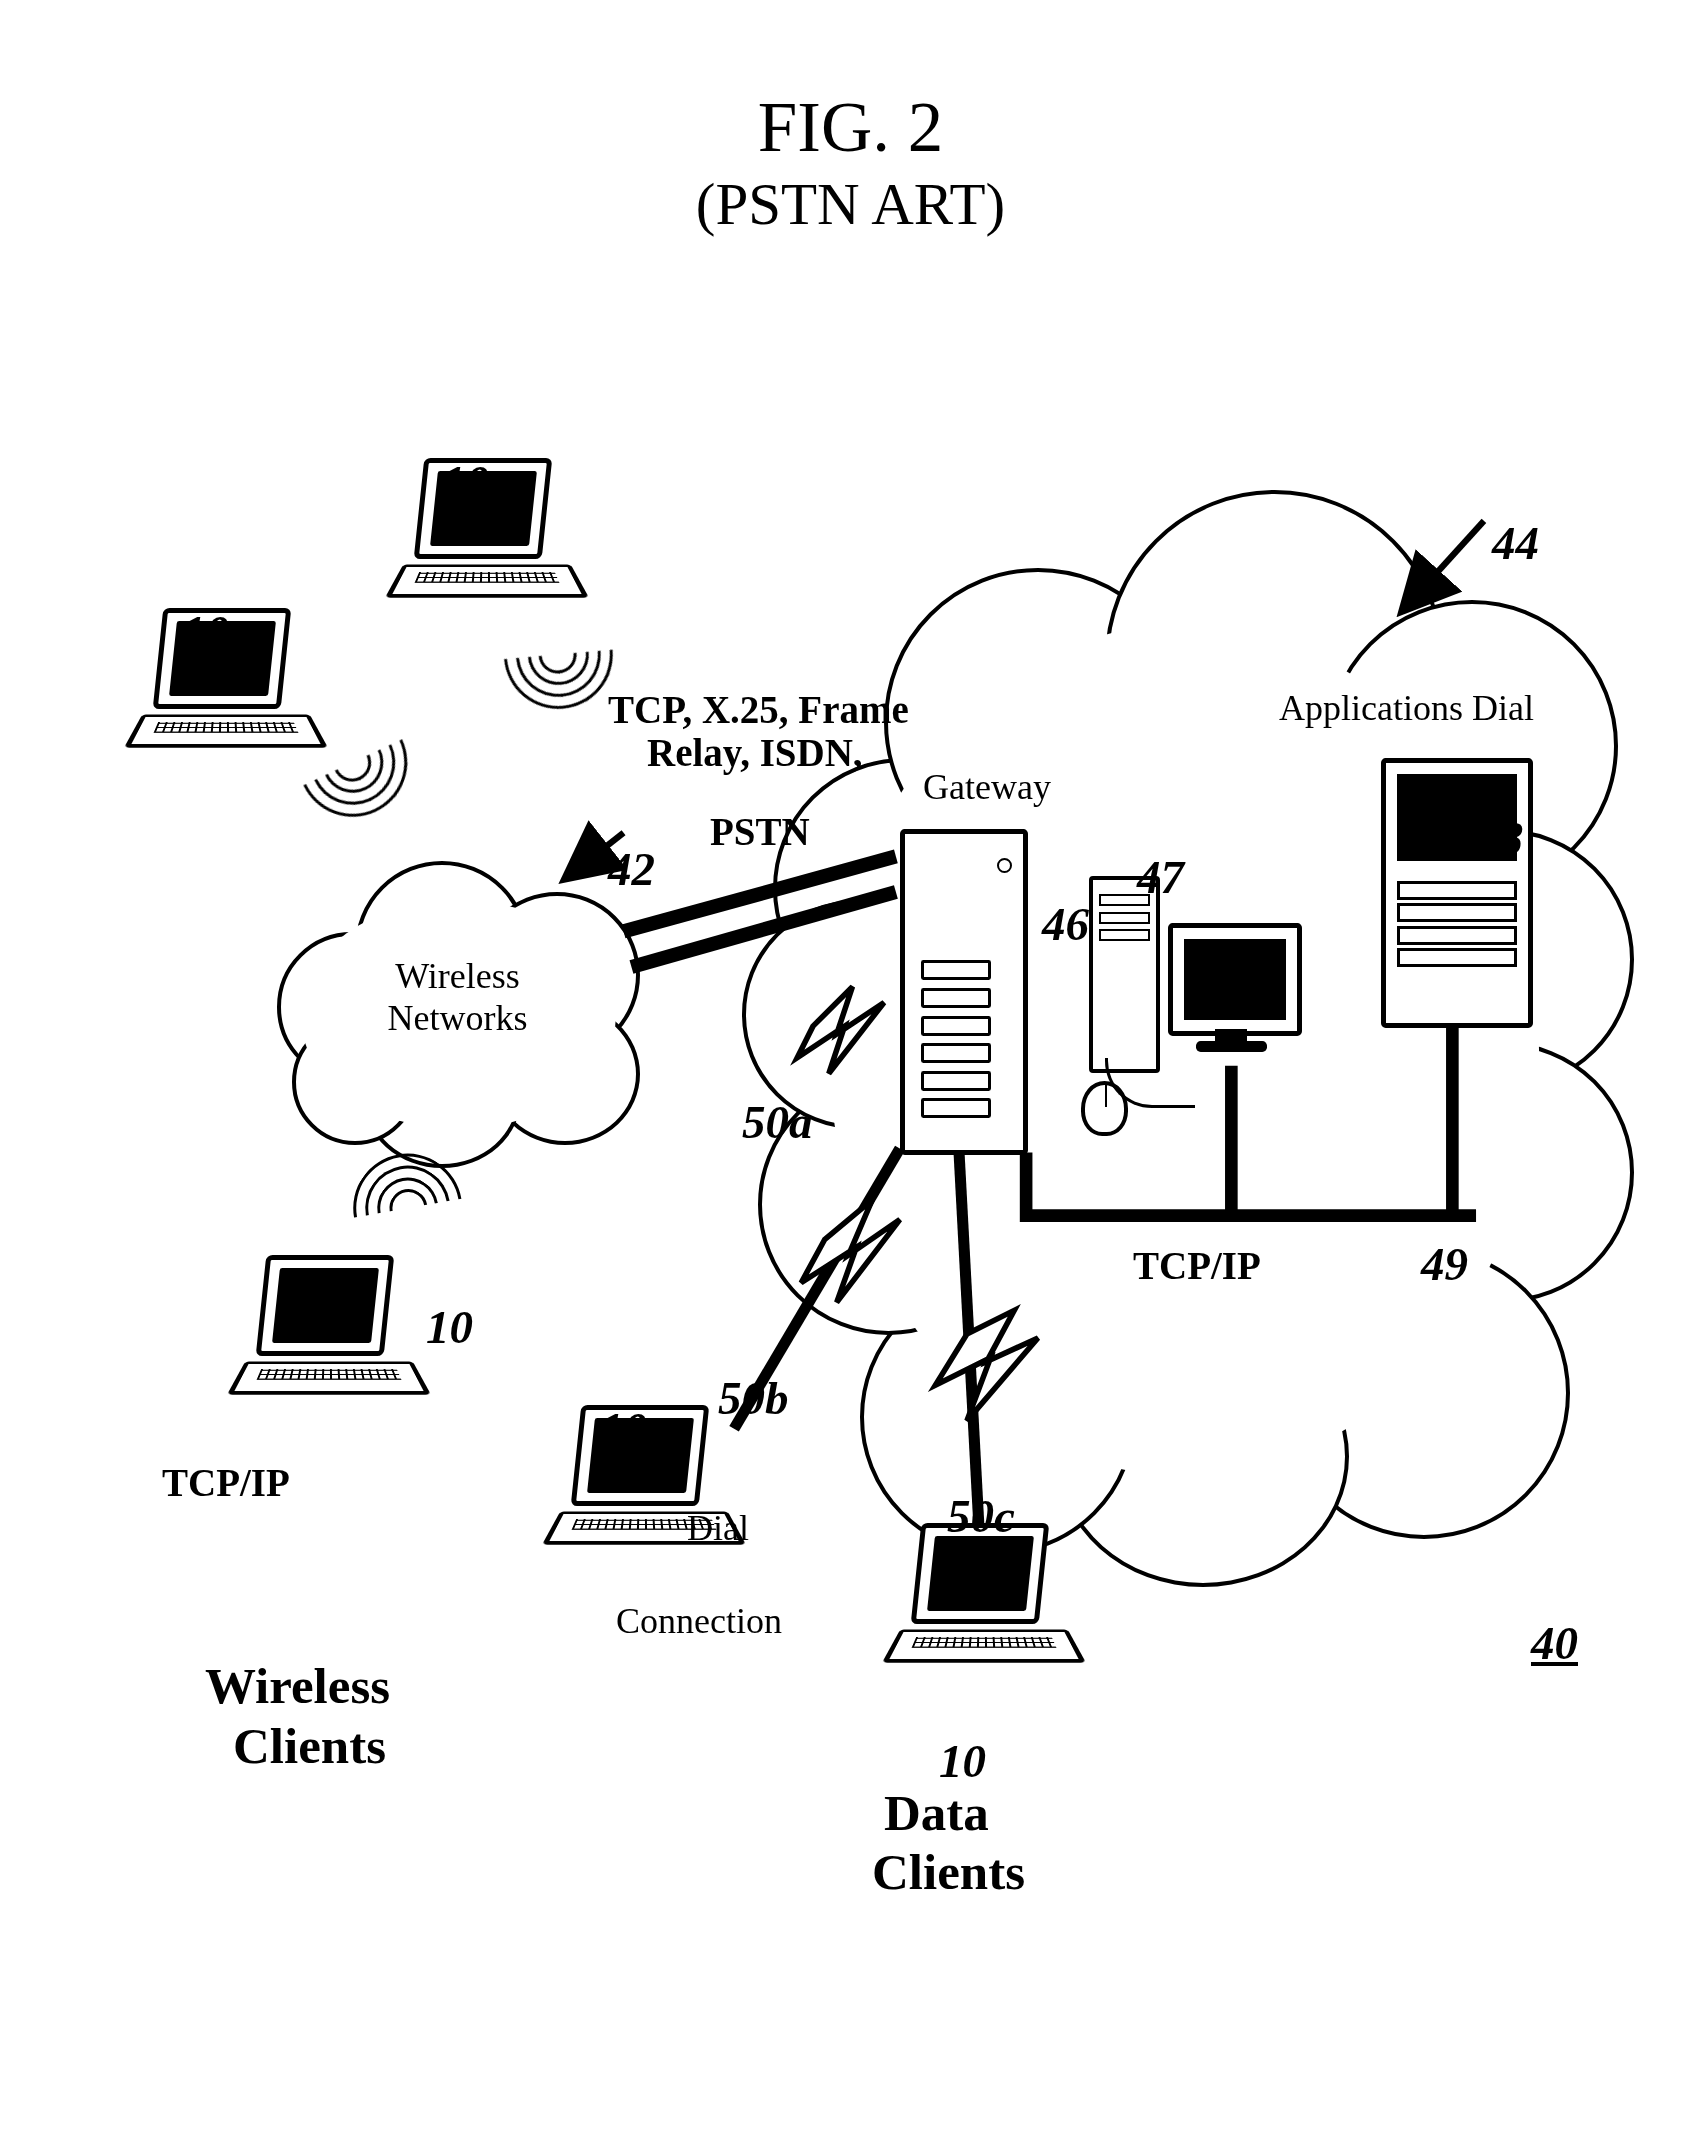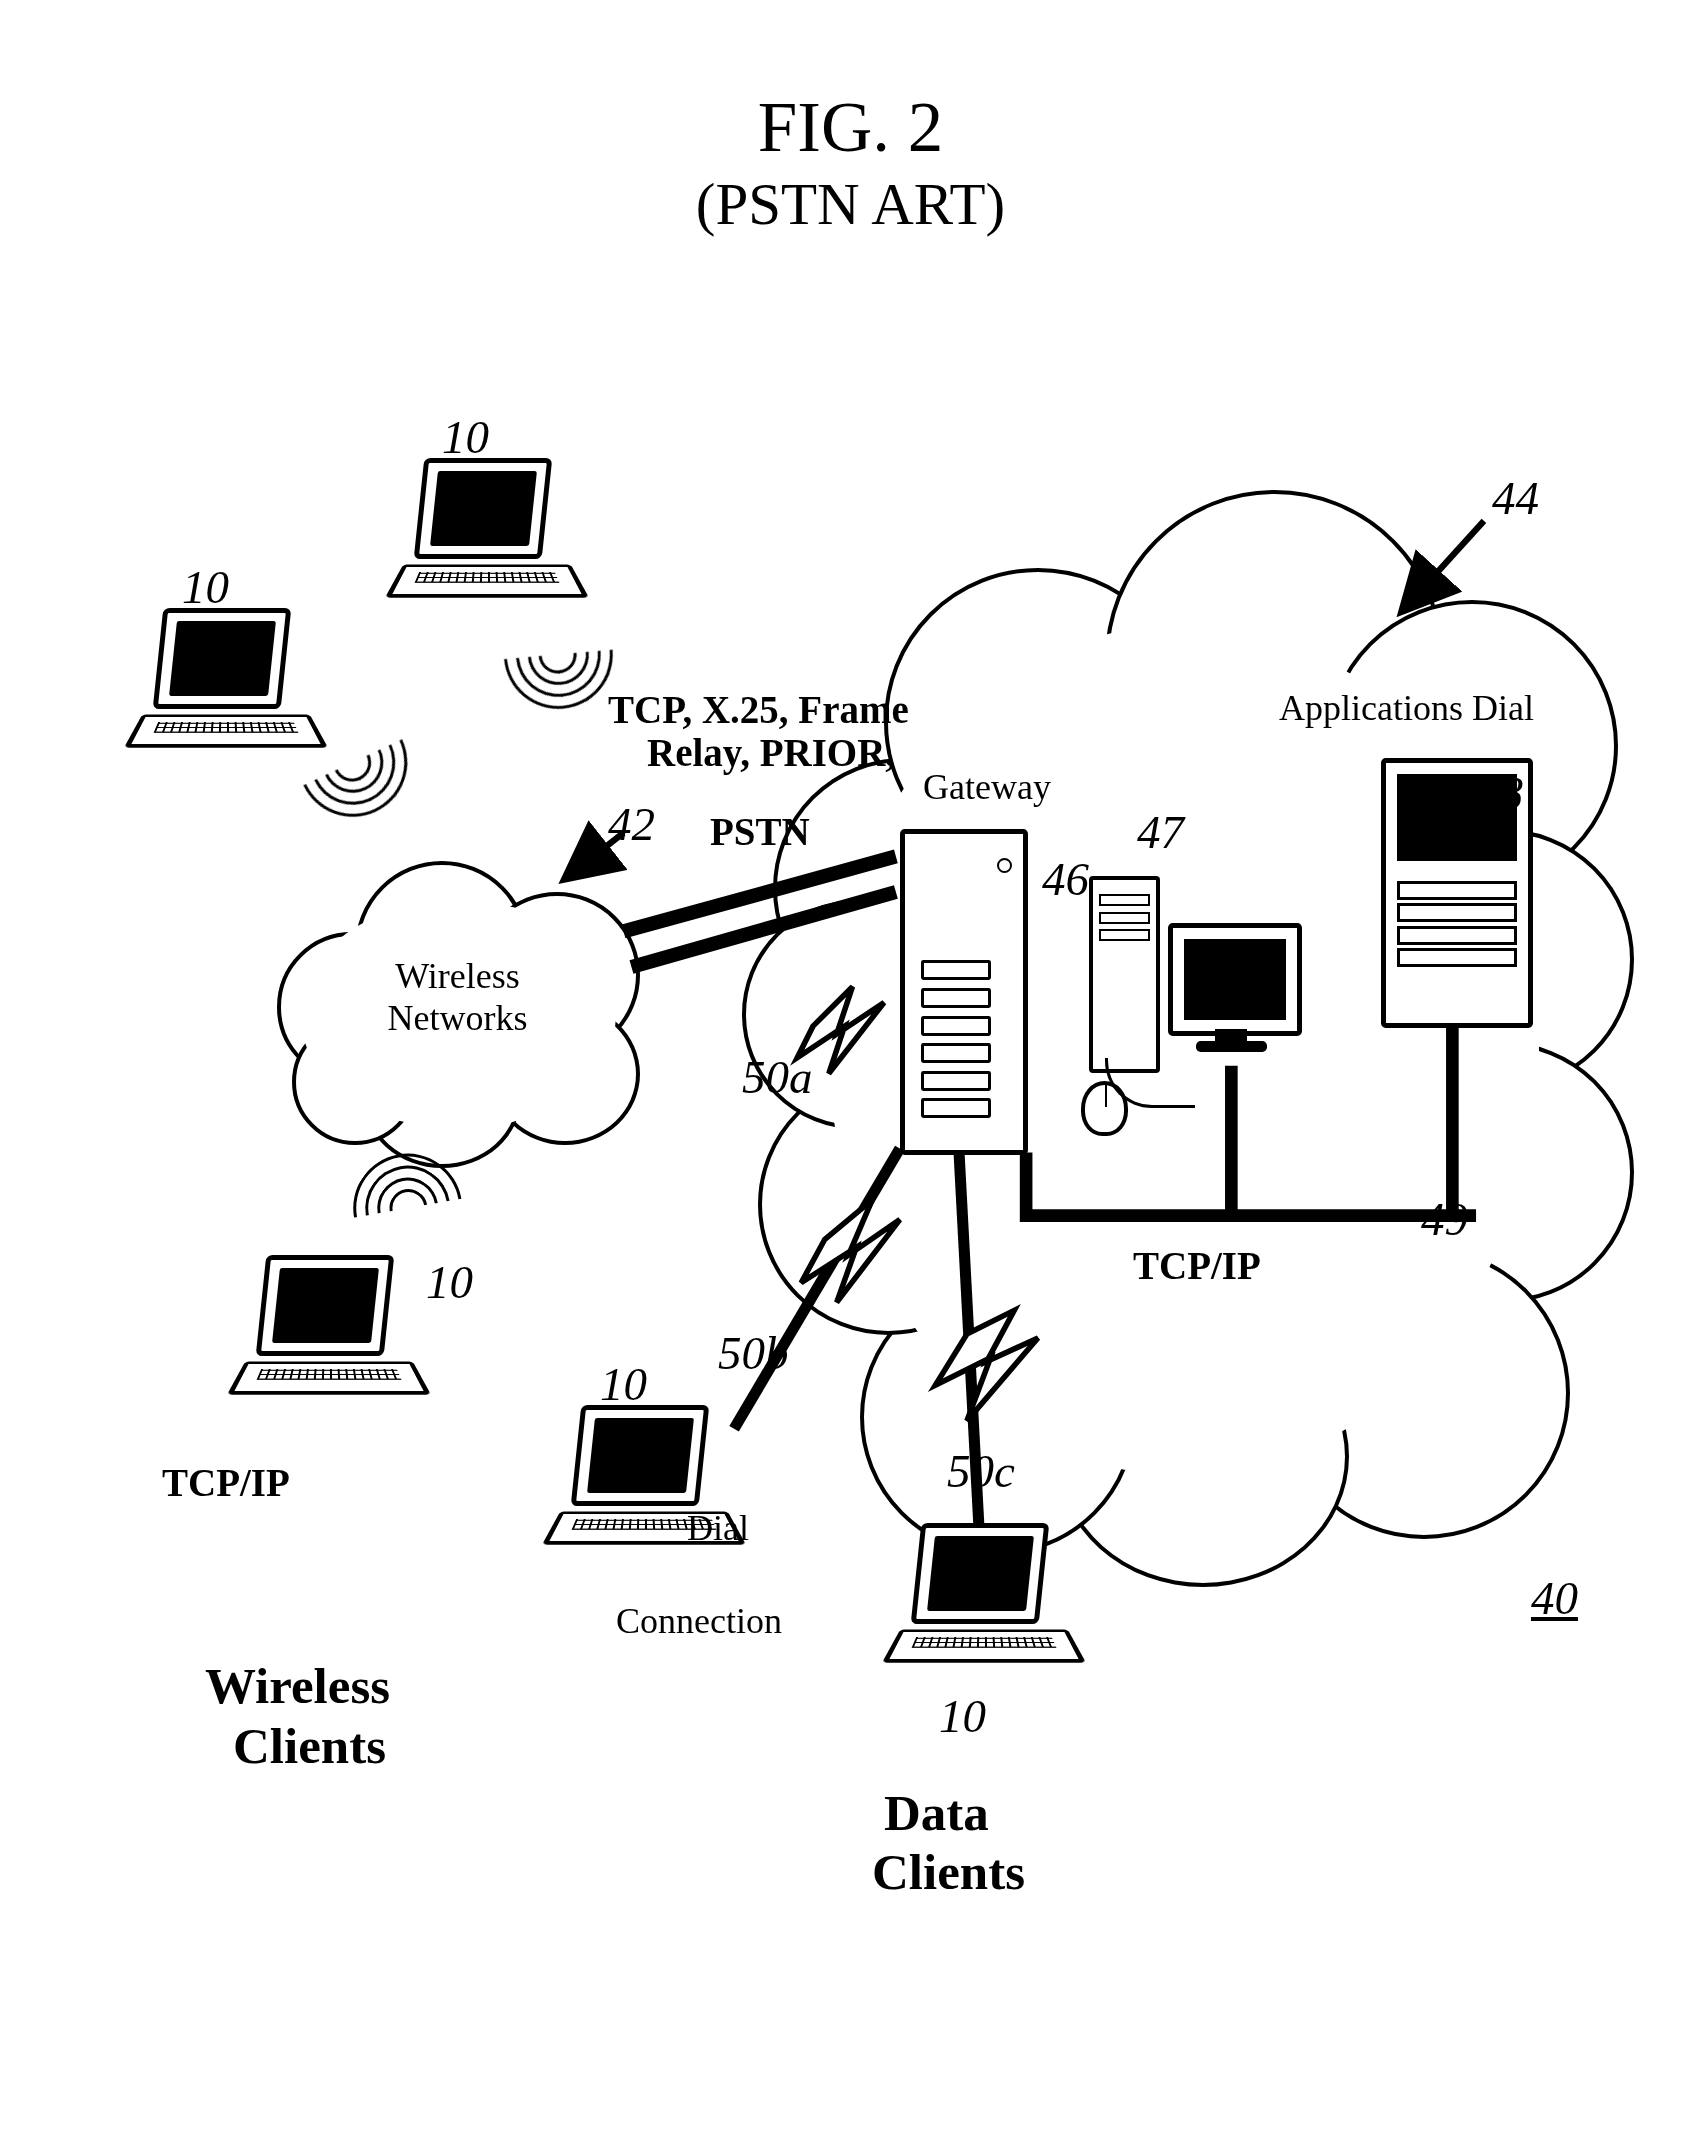--- a/index.html
+++ b/index.html
@@ -7,21 +7,21 @@
     padding: 0;
     width: 1701px;
     height: 2151px;
     background: #fff;
     font-family: "Times New Roman", serif;
     position: relative;
   }
   .abs { position: absolute; }
   .title { font-size: 71px; text-align: center; width: 100%; }
   .subtitle { font-size: 59px; text-align: center; width: 100%; }
-  .ref { font-style: italic; font-weight: normal; font-size: 47px; }
+  .ref { font-style: italic; font-weight: bold; font-size: 47px; margin-top: 45px; }
   .lbl { font-weight: bold; font-size: 39px; }
   .lbl-plain { font-size: 36px; }
   .lbl-big { font-weight: bold; font-size: 51px; }
 
   
   .cloud {
     position: absolute;
   }
   .cloud .puff {
     position: absolute;
@@ -256,21 +256,21 @@
   <div class="arc" style="left:-4px;top:-4px;width:103px;height:103px;"></div>
 </div>
 <div class="waves" style="left:359px; top:1152px; transform:rotate(-55deg);">
   <div class="arc" style="left:32px;top:32px;width:32px;height:32px;"></div>
   <div class="arc" style="left:20px;top:20px;width:55px;height:55px;"></div>
   <div class="arc" style="left:8px;top:8px;width:79px;height:79px;"></div>
   <div class="arc" style="left:-4px;top:-4px;width:103px;height:103px;"></div>
 </div>
 
 <div class="abs lbl" style="left:608px; top:687px">TCP, X.25, Frame</div>
-<div class="abs lbl" style="left:647px; top:730px">Relay, PRIOR,</div>
+<div class="abs lbl" style="left:647px; top:730px">Relay, ISDN,</div>
 <div class="abs lbl" style="left:710px; top:809px">PSTN</div>
 
 <div class="abs lbl" style="left:162px; top:1460px">TCP/IP</div>
 <div class="abs lbl" style="left:1133px; top:1243px">TCP/IP</div>
 
 <div class="abs lbl-plain" style="left:687px; top:1507px">Dial</div>
 <div class="abs lbl-plain" style="left:616px; top:1600px">Connection</div>
 
 <div class="abs lbl-big" style="left:205px; top:1657px">Wireless</div>
 <div class="abs lbl-big" style="left:233px; top:1717px">Clients</div>

